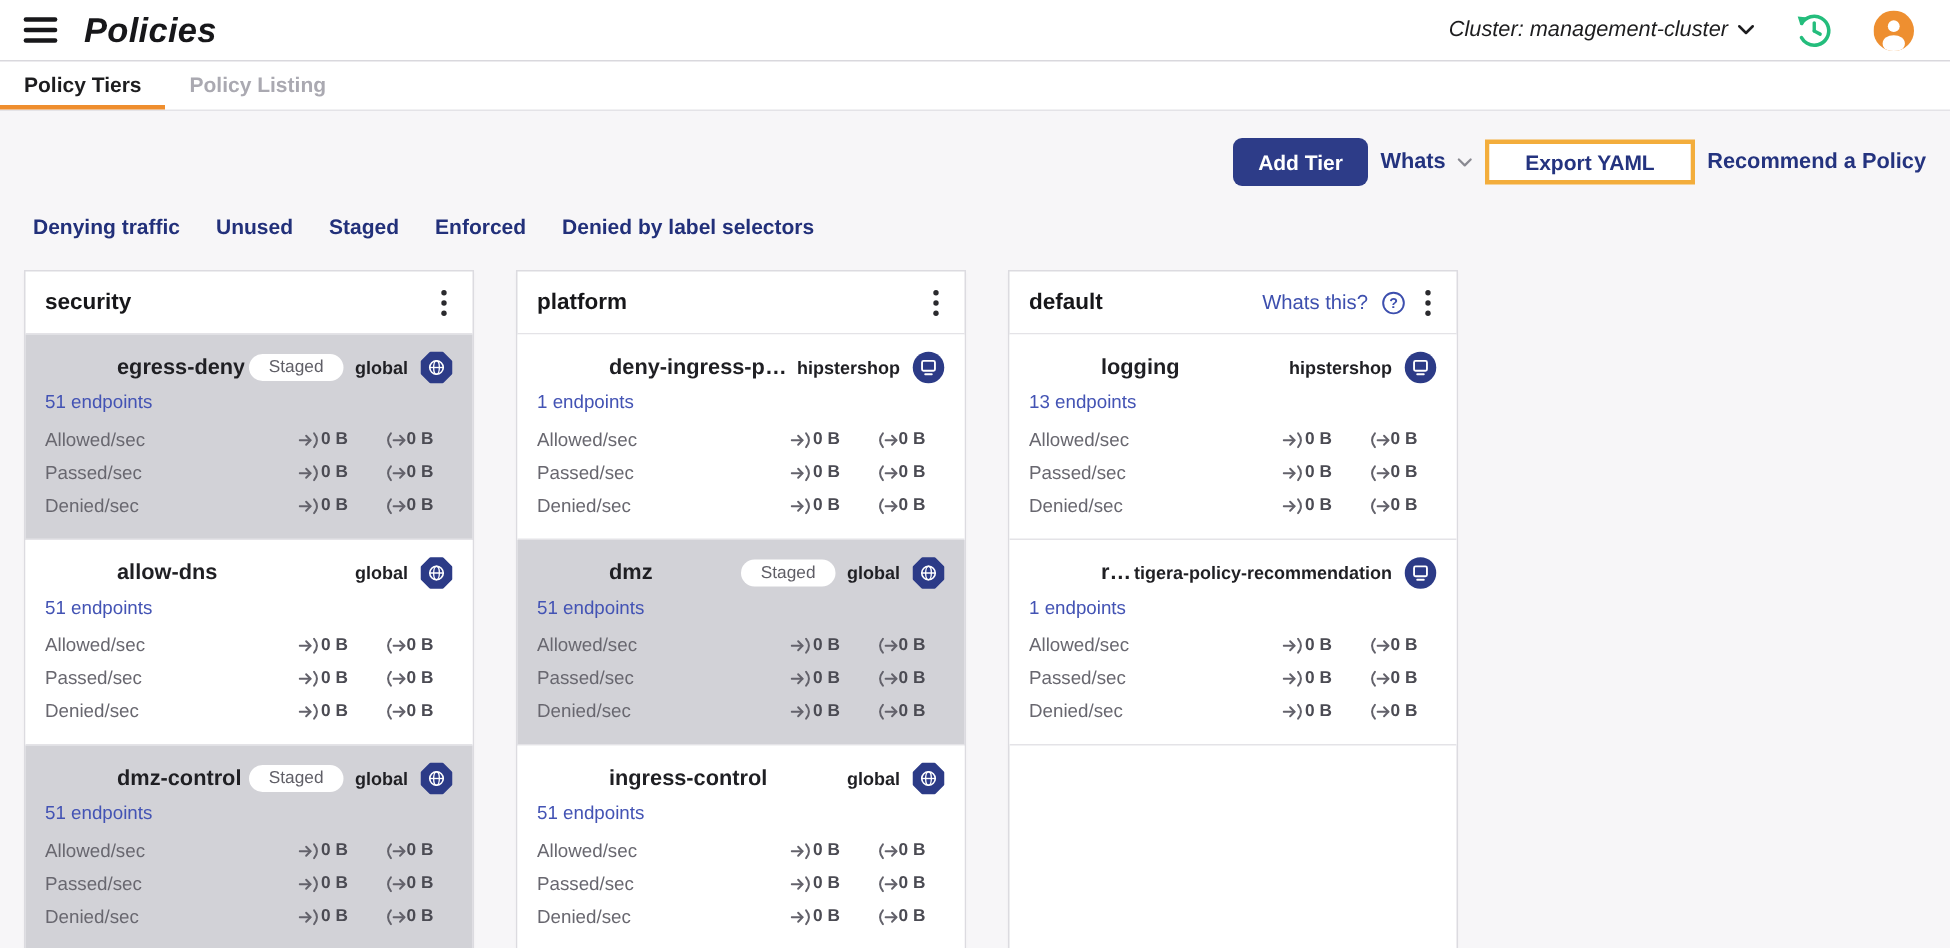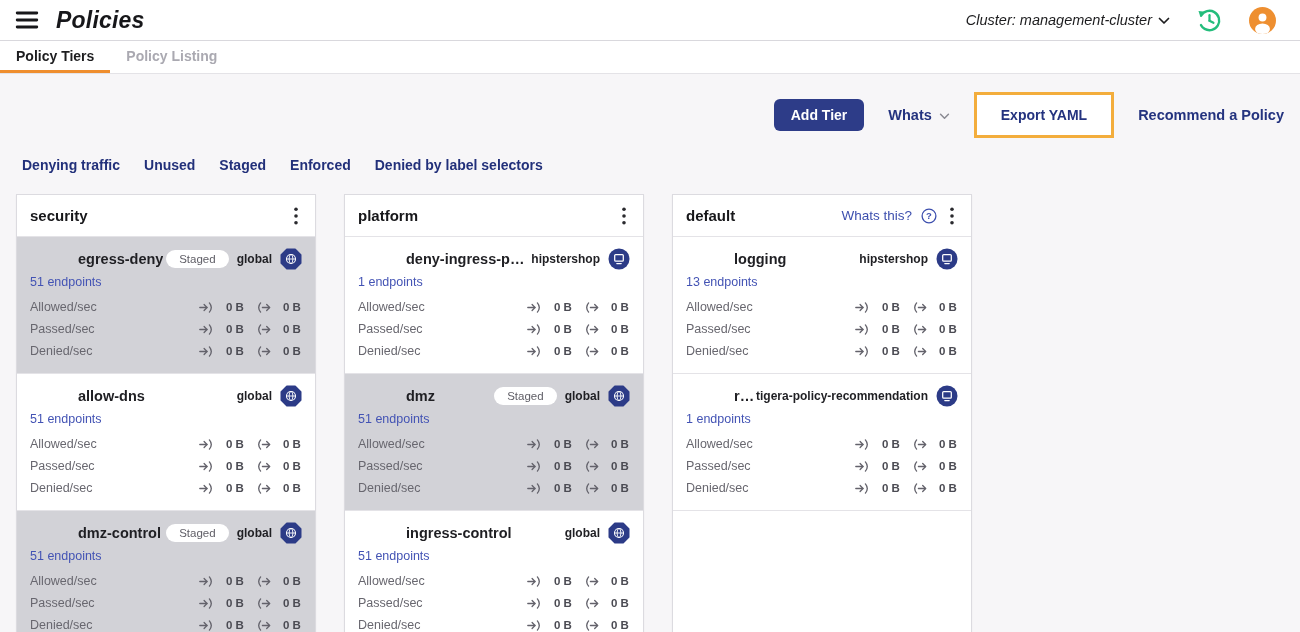--- a/index.html
+++ b/index.html
@@ -25,27 +25,27 @@
 
   
   .content { flex:1 1 auto; background:#f7f6f8; padding:18px 16px 0 16px; overflow:hidden; }
 
   .toolbar { display:flex; align-items:center; }
   .search-box { width:811px; height:38px; background:#fff; border:1px solid #c9c8cd; border-radius:8px;
                 display:flex; align-items:center; padding:0 12px; gap:10px; }
   .search-box input { border:none; outline:none; flex:1; font-size:15px; color:#333;
                       font-family:"Liberation Sans","DejaVu Sans",sans-serif; background:transparent; }
   .search-box input::placeholder { color:#a8a7ad; }
-  .toolbar-actions { margin-left:auto; display:flex; align-items:center; gap:24px; }
+  .toolbar-actions { margin-left:auto; display:flex; align-items:center; gap:8px; }
   .btn-primary { background:#2d3c88; color:#fff; border:none; border-radius:6px; height:32px; padding:0 17px;
                  font-size:14px; font-weight:700; cursor:pointer; font-family:inherit; }
   .view-dd { display:flex; align-items:center; gap:7px; cursor:pointer; }
   .view-dd span { font-size:14.5px; font-weight:700; color:#24337f; }
   .export-highlight { border:3px solid #f3ad3c; background:#fff; padding:0; }
-  .export-btn { background:#fff; border:none; height:40px; padding:0 24px; font-size:14px; font-weight:700;
+  .export-btn { background:#fff; border:none; height:24px; padding:0 24px; font-size:14px; font-weight:700;
                 color:#24337f; cursor:pointer; font-family:inherit; }
   .link-action { font-size:14.5px; font-weight:700; color:#24337f; text-decoration:none; cursor:pointer; }
 
   .filters { display:flex; gap:24px; margin:19px 0 0 6px; }
   .filters a { font-size:14px; font-weight:600; color:#22307a; text-decoration:none; cursor:pointer; }
 
   
   .tiers { display:flex; gap:28px; margin-top:21px; align-items:flex-start; }
   .tier-column { width:300px; min-height:480px; background:#fff; border:1px solid #dcdbe0;
                  box-shadow:0 1px 2px rgba(0,0,0,.04); }
@@ -61,21 +61,21 @@
   .policy-name { font-size:14.5px; font-weight:700; color:#1f1f23; white-space:nowrap; overflow:hidden;
                  text-overflow:ellipsis; max-width:180px; }
   .card-meta { margin-left:auto; display:flex; align-items:center; gap:8px; }
   .staged-pill { background:#fff; border-radius:11px; padding:3px 13px; font-size:11.5px; color:#5f5e66; }
   .scope { font-size:12px; font-weight:700; color:#1f1f23; white-space:nowrap; }
   .scope-ic { display:flex; align-items:center; }
   .endpoints { display:block; font-size:12.5px; color:#4353b4; text-decoration:none; margin:3px 0 7px 0; cursor:pointer; }
   .stat-row { display:flex; align-items:center; height:22px; }
   .stat-label { font-size:12.5px; color:#68676f; }
   .stat-vals { margin-left:auto; display:flex; align-items:center; gap:11px; }
-  .stat-cell { display:flex; align-items:center; gap:12px; min-width:46px; }
+  .stat-cell { display:flex; align-items:center; gap:0; min-width:46px; }
   .stat-cell .s-v { font-size:11.5px; font-weight:600; color:#4b4b53; white-space:nowrap; }
   .s-ic { display:flex; align-items:center; }
 </style>
 </head>
 <body>
 
 <div class="app">
 
   <header class="topbar">
     <button class="hamburger">

